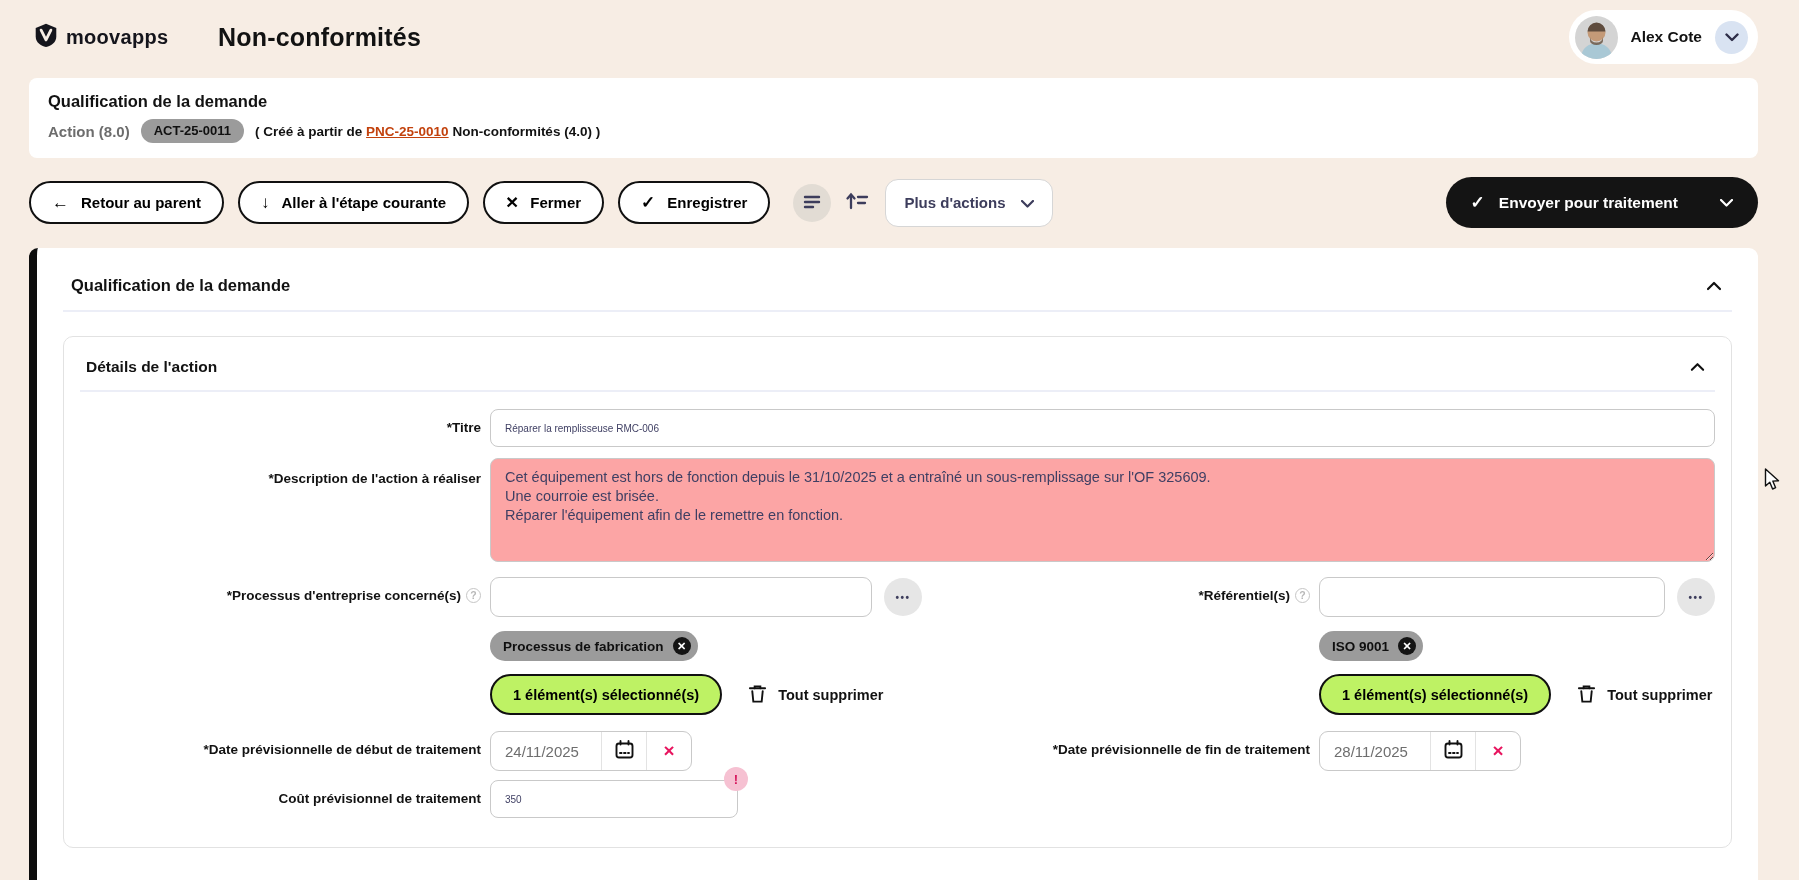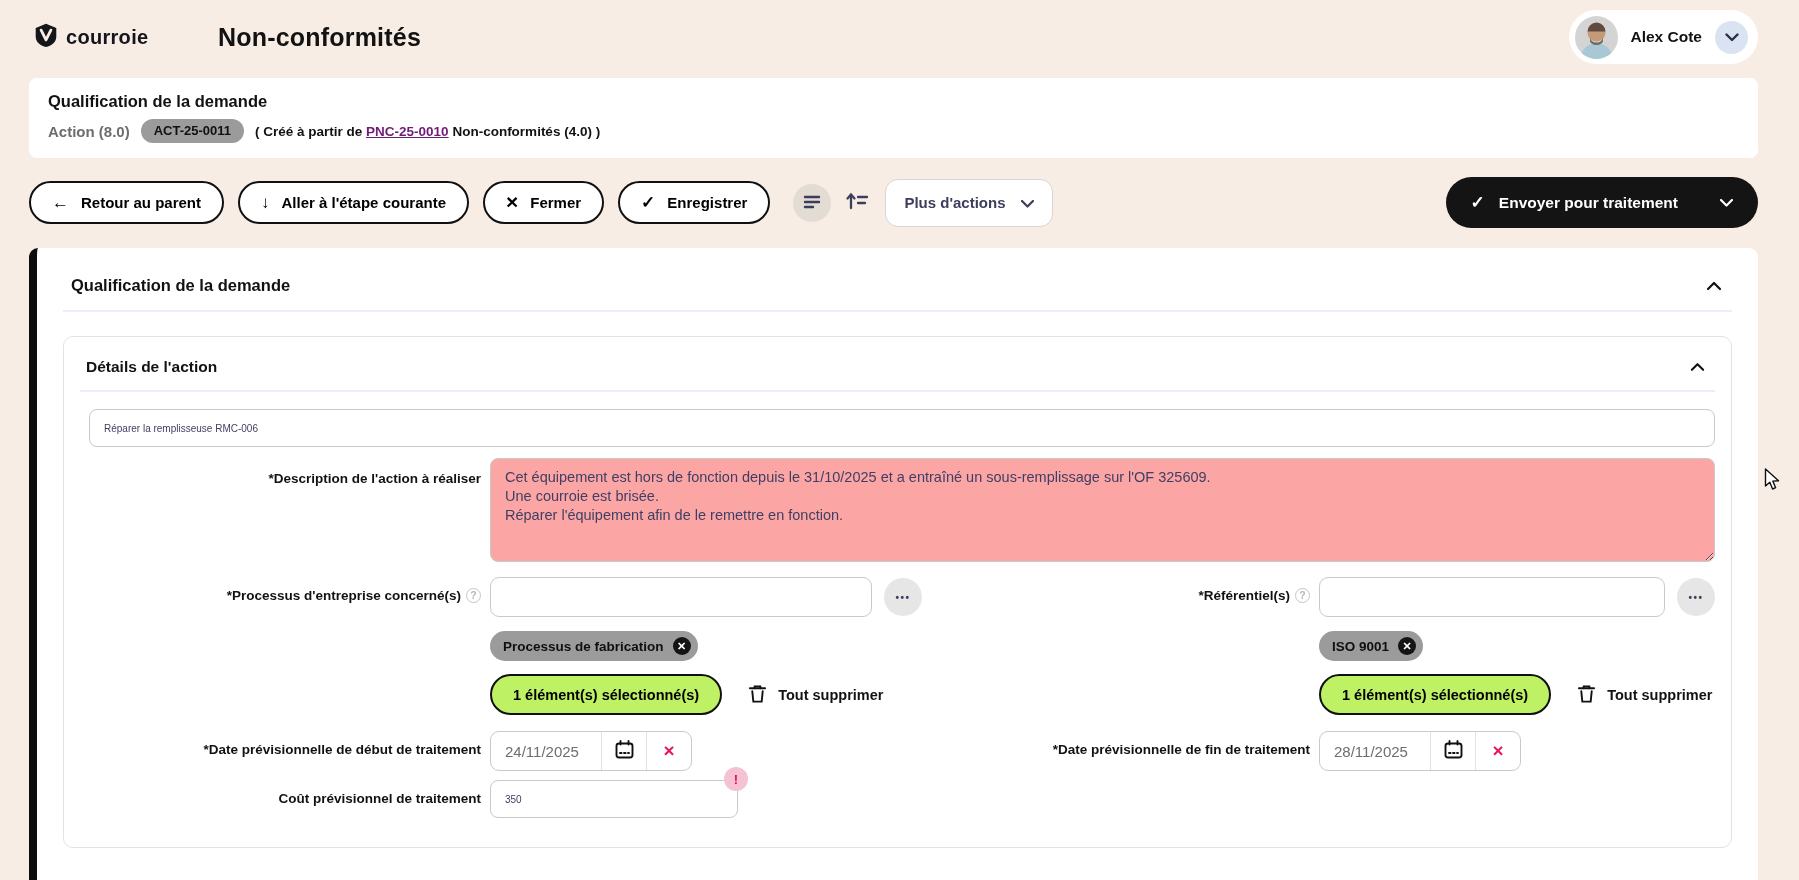--- a/index.html
+++ b/index.html
@@ -23,21 +23,21 @@
   .user-name { font-weight:700; font-size:15.5px; }
   .chev-circle { width:33px; height:33px; border-radius:50%; background:#d9e3f2; display:flex; align-items:center; justify-content:center; }
 
   
   .doc-card { margin:4px 41px 0 29px; background:#fff; border-radius:8px; padding:14px 19px 15px; }
   .doc-title { font-size:16.5px; font-weight:700; }
   .doc-meta { display:flex; align-items:center; gap:11px; margin-top:8px; }
   .doc-type { color:#6d6d6d; font-weight:700; font-size:15px; }
   .doc-badge { background:#9b9b9b; color:#101010; font-weight:700; font-size:13px; padding:4px 13px 5px; border-radius:13px; }
   .doc-created { font-weight:700; font-size:13.5px; }
-  .doc-created a { color:#701a75; }
+  .doc-created a { color:#c2410c; }
 
   
   .toolbar { margin:19px 41px 0 29px; display:flex; align-items:center; }
   .tb-btn { display:flex; align-items:center; gap:12px; height:43px; border:2px solid #101010; border-radius:22px; background:#fff; padding:0 21px; font-weight:700; font-size:15px; font-family:inherit; margin-right:14px; cursor:pointer; }
   .tb-glyph { font-size:17px; line-height:1; }
   .tb-glyph.close { font-size:21px; font-weight:700; margin-top:-2px; }
   .icon-circle-btn { width:38px; height:38px; border-radius:50%; background:#e2dcd4; border:none; display:flex; align-items:center; justify-content:center; margin:0 9px 0 9px; cursor:pointer; }
   .sort-btn { background:none; border:none; width:34px; height:34px; display:flex; align-items:center; justify-content:center; margin-right:11px; cursor:pointer; }
   .more-btn { height:48px; background:#fff; border:1px solid #d6d6d6; border-radius:13px; display:flex; align-items:center; gap:15px; padding:0 18px; font-weight:700; font-size:15px; color:#3d3d5c; font-family:inherit; cursor:pointer; }
   .submit-btn { margin-left:auto; background:#141414; color:#fff; height:51px; border-radius:26px; display:flex; align-items:center; padding:0 25px; gap:14px; font-weight:700; font-size:15.5px; border:none; font-family:inherit; cursor:pointer; }
@@ -100,21 +100,21 @@
 <body>
 
 <div class="header">
   <div class="brand">
     <span>
       <svg width="26" height="26" viewBox="0 0 24 24">
           <path d="M12 1.5 L21.5 5.5 V13.5 C21.5 18.7 16.8 21.9 12 23 C7.2 21.9 2.5 18.7 2.5 13.5 V5.5 Z" fill="#15151c"></path>
           <path d="M7.5 7.5 L12 16.5 L16.5 7.5" stroke="#f7ede4" stroke-width="2.6" fill="none" stroke-linecap="round" stroke-linejoin="round"></path>
         </svg>
     </span>
-    <span class="brand-text">courroie</span>
+    <span class="brand-text">moovapps</span>
   </div>
   <div class="page-title">Non-conformités</div>
   <div class="header-spacer"></div>
   <div class="user-pill">
     <span class="avatar">
       <svg width="43" height="43" viewBox="0 0 43 43">
           <rect width="43" height="43" fill="#d4d4d4"></rect>
           <path d="M6 43 C6 31.5 14 27.5 21.5 27.5 C29 27.5 37 31.5 37 43 Z" fill="#a9c8d5"></path>
           <circle cx="21.5" cy="16.5" r="9" fill="#c49a78"></circle>
           <path d="M12.5 15.5 a9 9 0 0 1 18 0 z" fill="#5f4c3e"></path>
@@ -218,20 +218,21 @@
       <button class="chev-btn">
         <svg width="15" height="10" viewBox="0 0 16 10">
             <path d="M2 8 L8 2 L14 8" stroke="#111" stroke-width="2.2" fill="none" stroke-linecap="round" stroke-linejoin="round"></path>
           </svg>
       </button>
     </div>
 
     <div class="form">
 
       <div class="frow">
+        <div class="flabel"><span class="req">*</span><span>Titre</span></div>
         <div class="fcontent">
           <input class="text-input" type="text" value="Réparer la remplisseuse RMC-006" style="">
         </div>
       </div>
 
       <div class="frow">
         <div class="flabel top"><span class="req">*</span><span>Description de l'action à réaliser</span></div>
         <div class="fcontent">
           <textarea class="txt-area" style="">Cet équipement est hors de fonction depuis le 31/10/2025 et a entraîné un sous-remplissage sur l'OF 325609.
 Une courroie est brisée.

